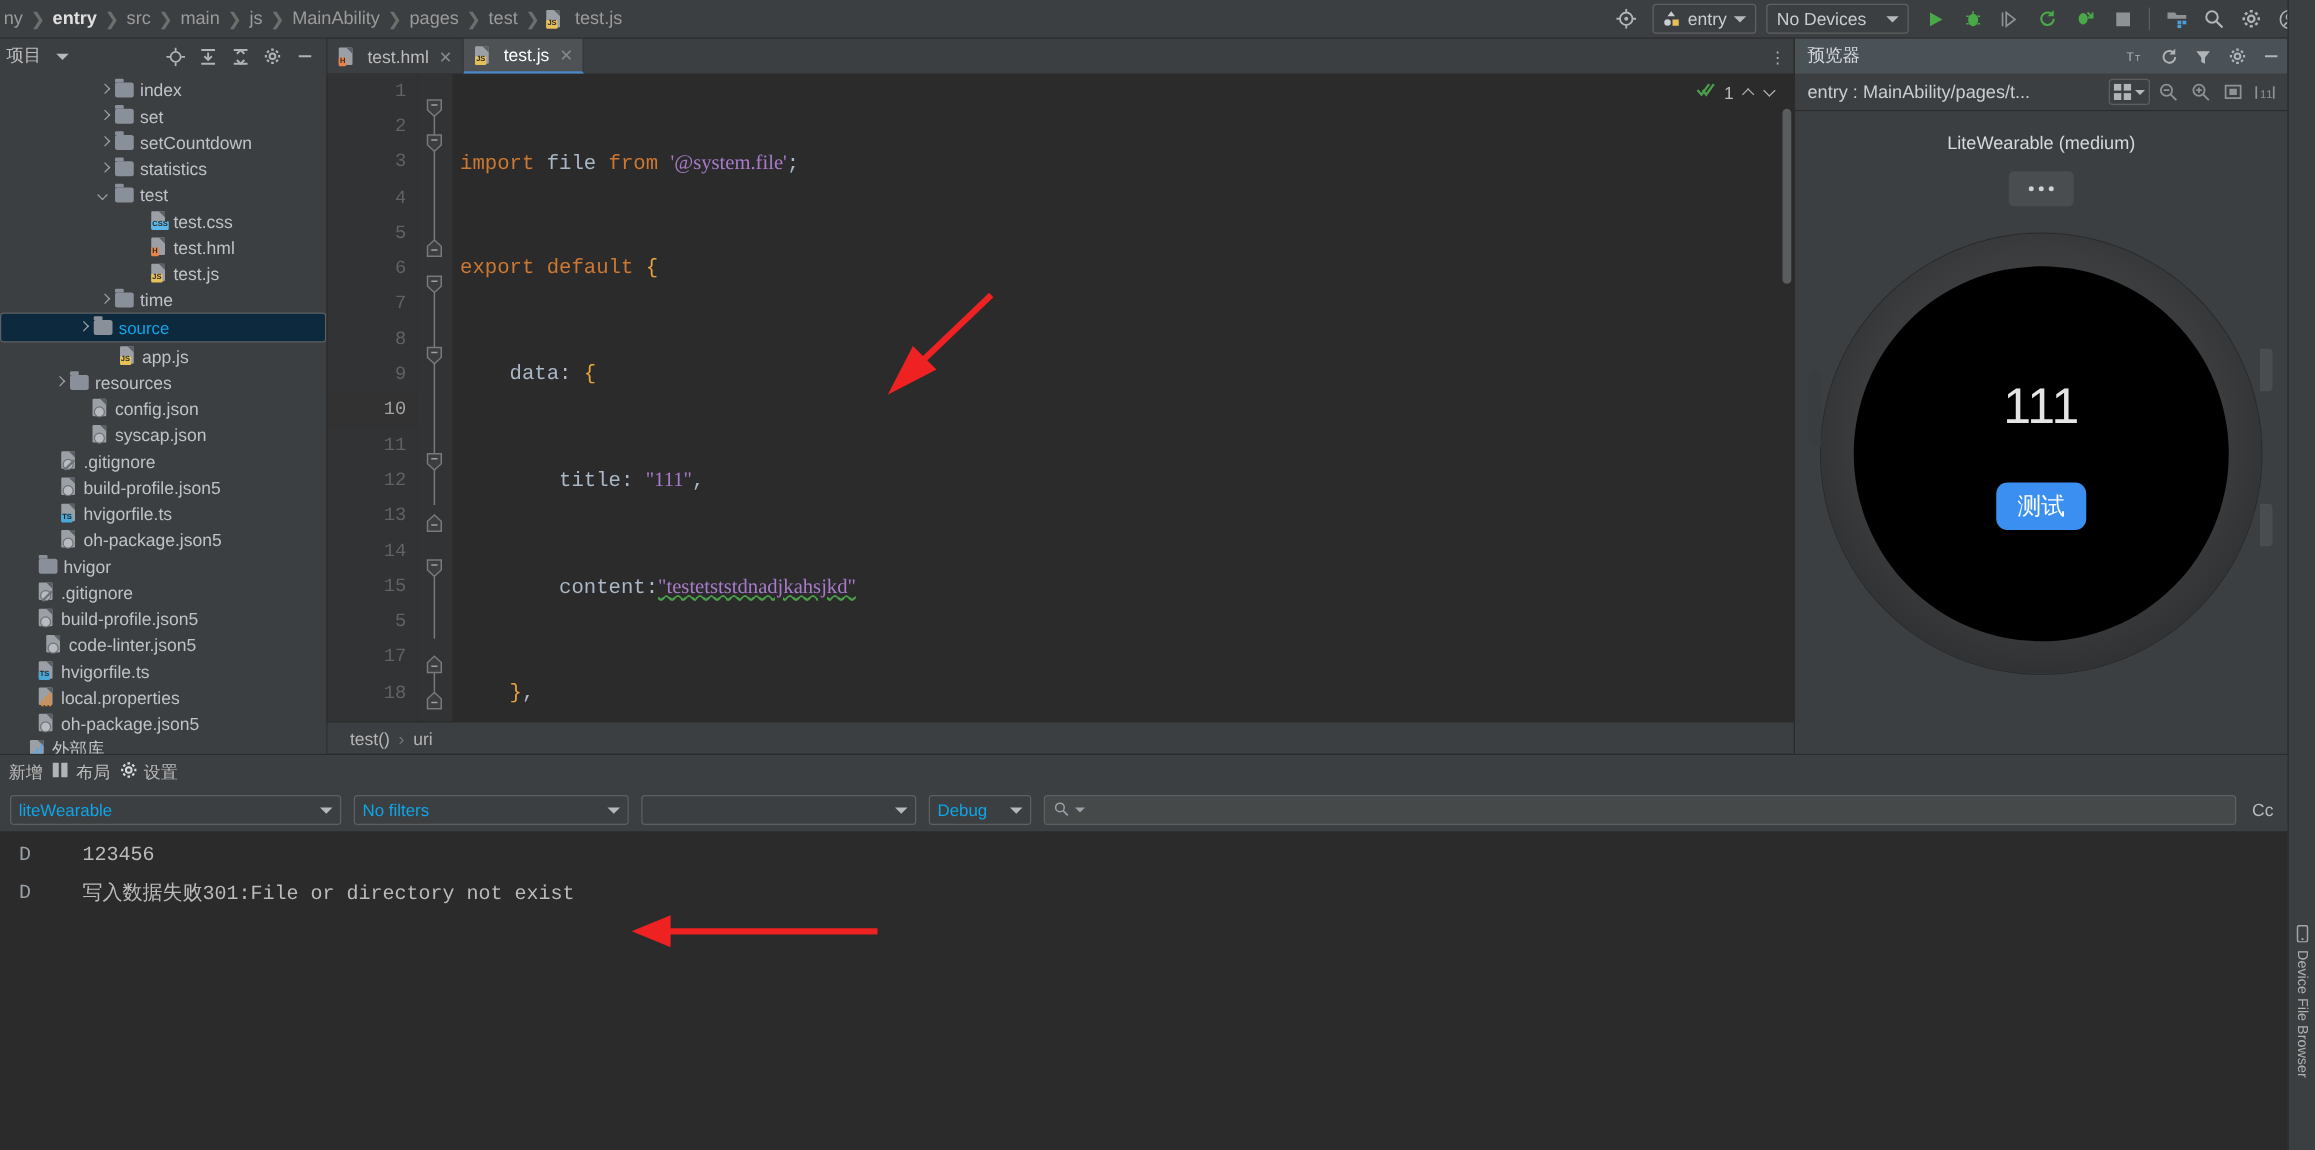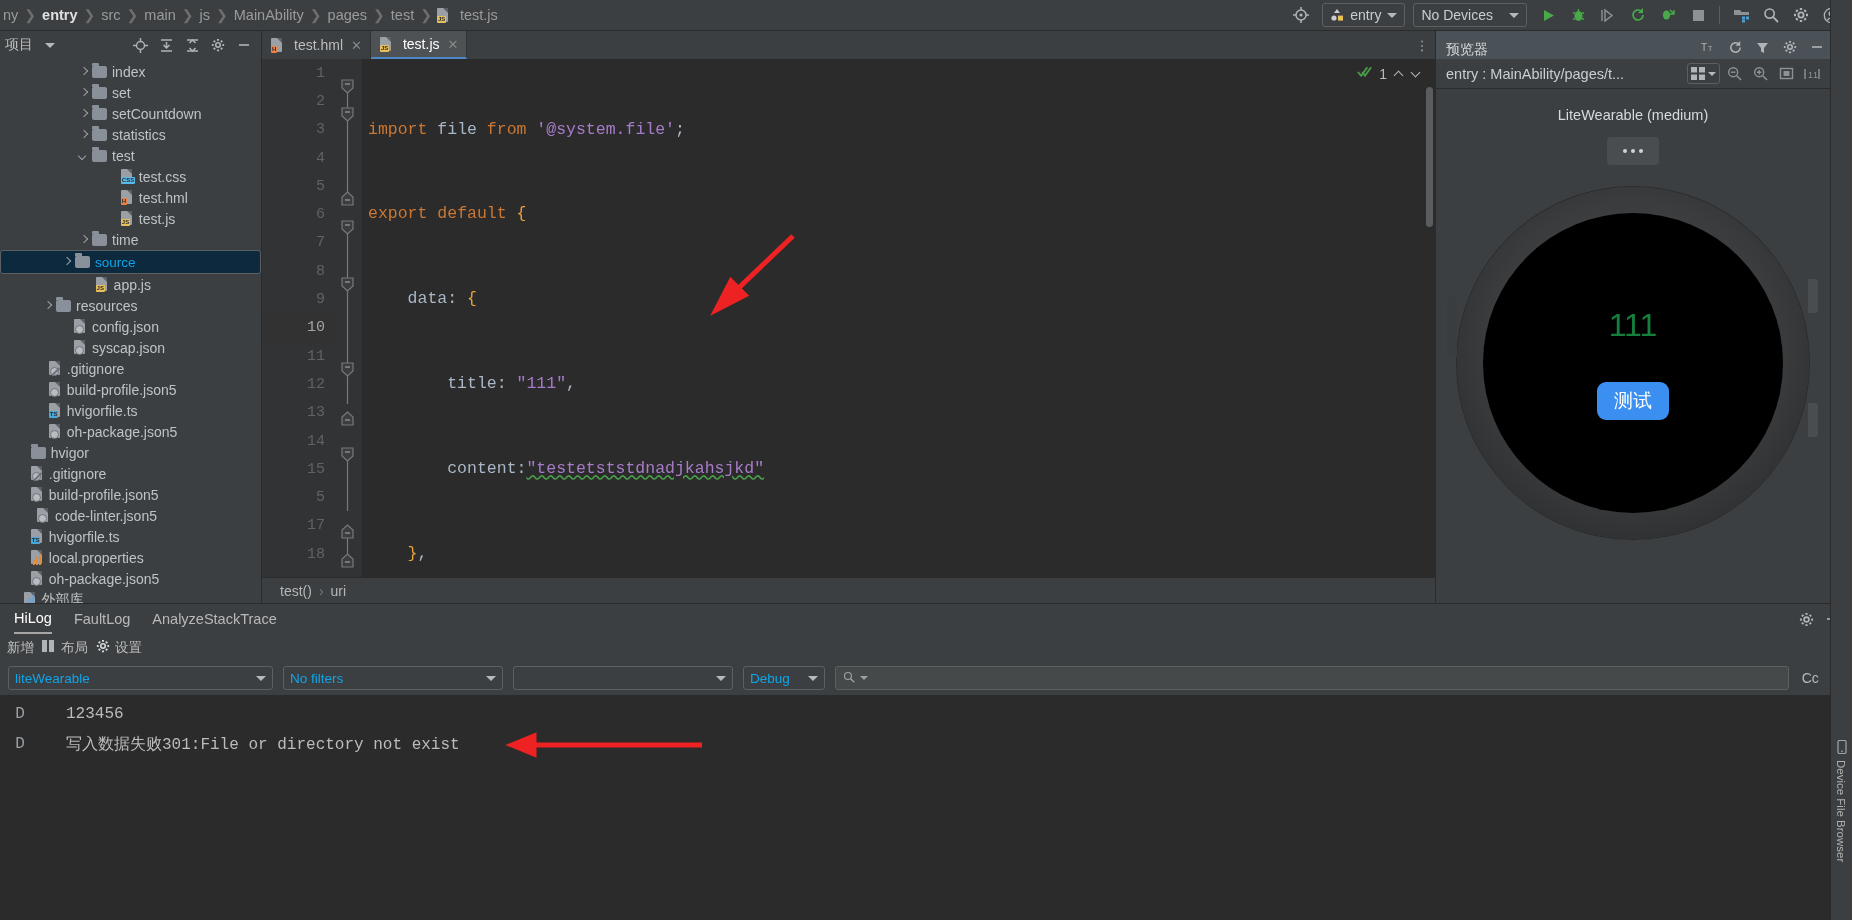--- a/index.html
+++ b/index.html
@@ -72,56 +72,56 @@
   .tabsrow .more { margin-left:auto; width:26px; display:flex; align-items:center; justify-content:center; color:#b0b0b0; letter-spacing:0; }
   .codewrap { flex:1; display:flex; position:relative; overflow:hidden; background:#2b2b2b; }
   .gutter { width:72px; flex:0 0 72px; background:#313335; position:relative; }
   .gline { height:28.3px; display:flex; align-items:center; justify-content:flex-end; padding-right:9px;
     font-family:"Liberation Mono", monospace; font-size:15px; color:#606366; }
   .foldcol { width:28px; flex:0 0 28px; background:#313335; }
   .code { flex:1; position:relative; font-family:"Liberation Mono", monospace; font-size:16.5px; line-height:28.3px;
     white-space:pre; padding-left:6px; color:#a9b7c6; }
   .cl { height:28.3px; }
   .kw { color:#cc7832; }
-  .str { color:#a77bca; }
+  .str { color:#a77bca;font-family:Liberation Serif, serif; }
   .brace { color:#e8a33d; }
   .ident { color:#a9b7c6; }
   .wavy { text-decoration:underline; text-decoration-style:wavy; text-decoration-color:#4a9d4a; }
   .statusrt { position:absolute; right:14px; top:6px; display:flex; align-items:center; gap:7px; font-size:14px; color:#bbb; z-index:6;}
   .chev { width:10px; height:10px; position:relative; }
   .chev.up::before{content:"";position:absolute;left:1px;top:3px;width:6px;height:6px;border-left:1.5px solid #b4b4b4;border-top:1.5px solid #b4b4b4;transform:rotate(45deg);}
   .chev.dn::before{content:"";position:absolute;left:1px;top:0px;width:6px;height:6px;border-right:1.5px solid #b4b4b4;border-bottom:1.5px solid #b4b4b4;transform:rotate(45deg);}
   .scrollv { position:absolute; right:2px; top:28px; width:7px; height:140px; background:#5a5d5e; border-radius:4px; }
   .breadbar { height:26px; background:#3c3f41; display:flex; align-items:center; padding-left:18px; gap:7px; font-size:14px; color:#b5b5b5; border-top:1px solid #2b2b2b;}
   .breadbar .sep { color:#777; }
 
   
   .preview { width:395px; flex:0 0 395px; background:#3c3f41; display:flex; flex-direction:column; border-left:1px solid #2b2b2b;}
-  .pvhdr { height:28px; display:flex; align-items:flex-end; padding-left:10px; background:#4a5157; }
+  .pvhdr { height:28px; display:flex; align-items:center; padding-left:10px; background:#4a5157; }
   .pvhdr .t { font-size:14px; color:#d4d9dd; }
   .pvhdr .icons { margin-left:auto; display:flex; align-items:center; }
   .pvhdr .ic { width:27px; height:24px; display:flex; align-items:center; justify-content:center; }
   .pvtool { height:30px; display:flex; align-items:center; padding:0 6px 0 10px; background:#3c3f41; border-bottom:1px solid #2b2b2b;}
   .pvtool .path { font-size:14.5px; color:#c9ced3; }
   .pvtool .grp { margin-left:auto; display:flex; align-items:center; gap:2px; }
   .pvt-ic { width:24px; height:23px; display:flex; align-items:center; justify-content:center; }
   .pvt-box { height:21px; display:flex; align-items:center; border:1px solid #5c5f61; border-radius:3px; padding:0 3px; gap:3px; }
   .pvbody { flex:1; background:#3c3f41; display:flex; flex-direction:column; align-items:center; padding-top:18px; position:relative;}
   .devlabel { font-size:14.5px; color:#d5dadd; }
   .dots { margin-top:14px; width:52px; height:28px; background:#4a4d4f; border-radius:4px; display:flex; align-items:center; justify-content:center; gap:4px; }
   .dots i { width:4px; height:4px; border-radius:50%; background:#cfd2d4; display:block; }
   .watch { margin-top:22px; width:352px; height:352px; border-radius:50%;
     background:radial-gradient(circle at 50% 45%, #4b4e50 0%, #3a3c3e 55%, #2f3132 75%, #202122 100%);
     position:relative; box-shadow:0 0 0 1px #2a2b2c; }
   .watch::before { content:""; position:absolute; left:-10px; top:110px; width:10px; height:60px; background:#3a3d3f; border-radius:4px 0 0 4px;}
   .watch .btn1 { position:absolute; right:-9px; top:92px; width:10px; height:34px; background:#4a4d4f; border-radius:0 3px 3px 0; }
   .watch .btn2 { position:absolute; right:-9px; top:216px; width:10px; height:34px; background:#4a4d4f; border-radius:0 3px 3px 0; }
   .screen { position:absolute; left:26px; top:26px; width:300px; height:300px; border-radius:50%; background:#000;
     display:flex; flex-direction:column; align-items:center; justify-content:center; overflow:hidden; }
-  .screen .title111 { color:#15803d; font-size:32px; font-family:"Liberation Sans",sans-serif; }
+  .screen .title111 { color:#e5e5e5; font-size:40px; font-family:"Liberation Sans",sans-serif; }
   .screen .btnblue { margin-top:38px; background:#3b8ff0; color:#fff; font-size:19px; border-radius:9px; padding:6px 17px; }
 
   
   .rstrip { width:22px; flex:0 0 22px; background:#3c3f41; border-left:1px solid #2b2b2b; position:relative; }
   .vtext { position:absolute; writing-mode:vertical-rl; font-size:11.5px; color:#b0b0b0; left:4px; white-space:nowrap; }
 
   
   .bottom { flex:1; display:flex; flex-direction:column; background:#3c3f41; border-top:1px solid #2b2b2b; min-height:0;}
   .logtabs { height:30px; display:flex; align-items:center; padding-left:14px; gap:22px; position:relative; }
   .logtab { font-size:14.5px; color:#b9b9b9; height:30px; display:flex; align-items:center; }
@@ -741,40 +741,20 @@
             <ellipse cx="7" cy="5.5" rx="6.2" ry="4" fill="none" stroke="#a0a4a8" stroke-width="1.2"></ellipse>
             <circle cx="7" cy="5.5" r="1.8" fill="#a0a4a8"></circle>
           </svg>
       </span>
       <span class="vtext" style="top:260px;">预览器</span>
     </div>
 
   </div>
 
   <div class="bottom">
-    <div class="logtabs">
-      <span class="logtab active">HiLog</span>
-      <span class="logtab">FaultLog</span>
-      <span class="logtab">AnalyzeStackTrace</span>
-      <span class="right">
-        <span class="sh-ic">
-          <svg width="15" height="15" viewBox="0 0 16 16">
-              <circle cx="8" cy="8" r="2.6" fill="none" stroke="#b0b4b7" stroke-width="1.8"></circle>
-              <g stroke="#b0b4b7" stroke-width="2.4">
-                <path d="M8 1v2M8 13v2M1 8h2M13 8h2M3.2 3.2l1.4 1.4M11.4 11.4l1.4 1.4M12.8 3.2l-1.4 1.4M4.6 11.4l-1.4 1.4"></path>
-              </g>
-            </svg>
-        </span>
-        <span class="sh-ic">
-          <svg width="14" height="14" viewBox="0 0 14 14">
-              <path d="M2 7h10" stroke="#b0b4b7" stroke-width="1.6"></path>
-            </svg>
-        </span>
-      </span>
-    </div>
 
     <div class="logtools">
       <span class="lt">
         <span style="width:0px;display:inline-block"></span>
         <span>新增</span>
       </span>
       <span class="lt">
         <span>
           <svg width="14" height="12" viewBox="0 0 14 12">
               <rect x="0" y="0" width="5" height="12" fill="#b0b4b7"></rect>

